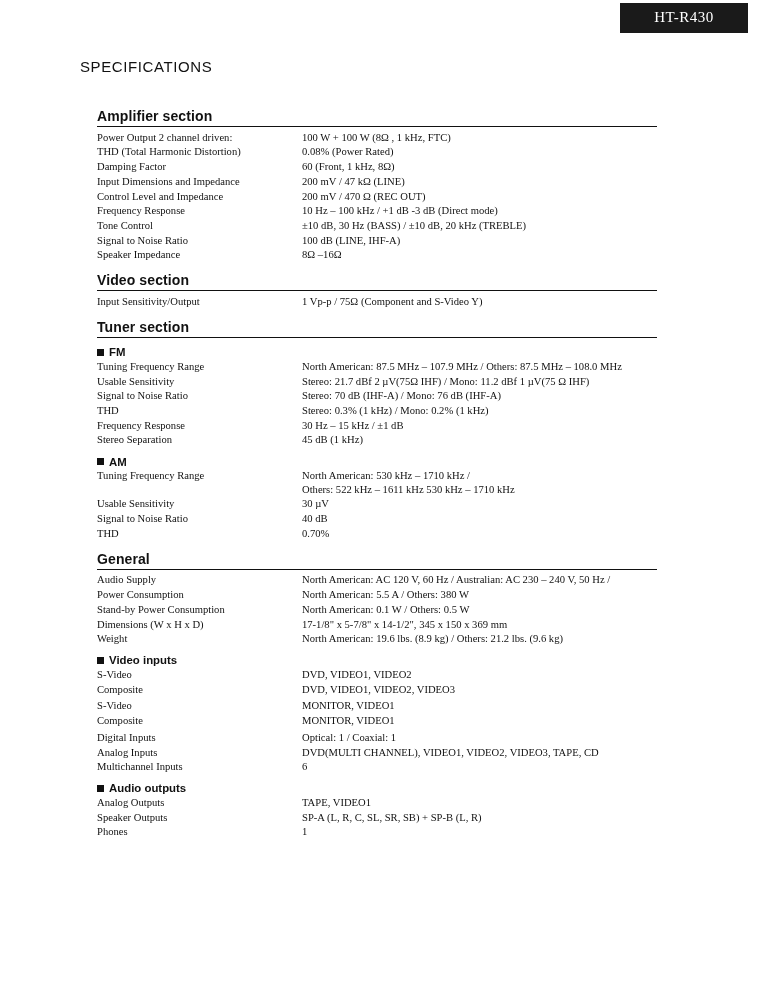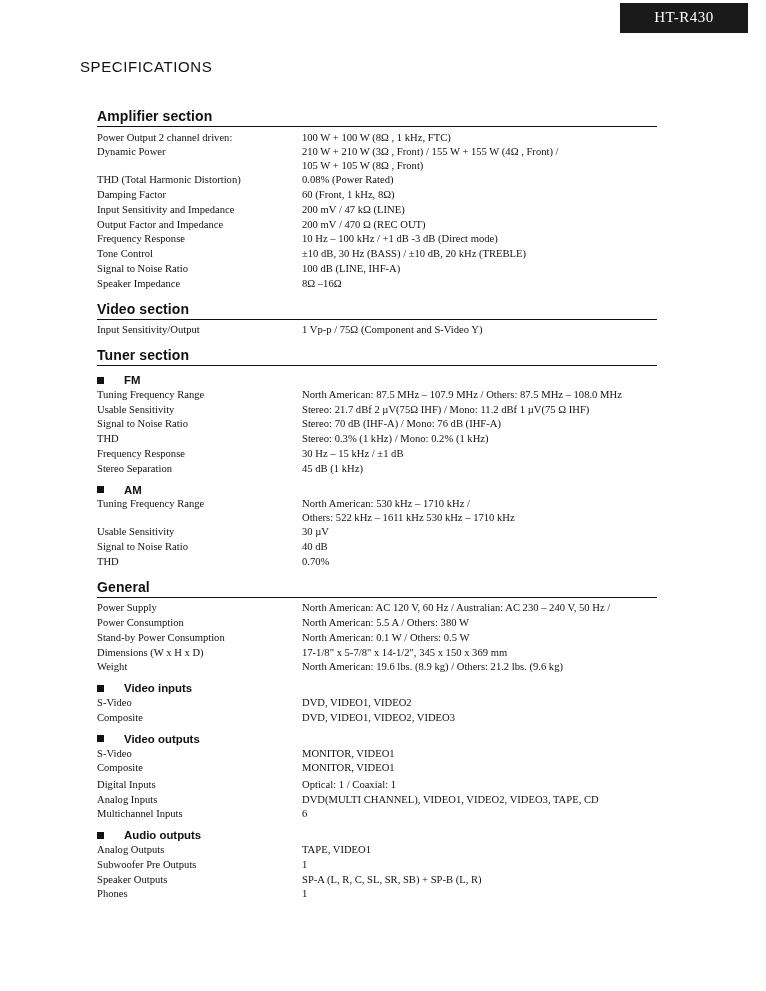--- a/index.html
+++ b/index.html
@@ -65,21 +65,21 @@
     letter-spacing: 0.1px;
   }
   .sub-head {
     font-family: "Liberation Sans", sans-serif;
     font-size: 11.4px;
     font-weight: bold;
     margin-top: 8px;
     margin-bottom: 1px;
     display: flex;
     align-items: center;
-    gap: 20px;
+    gap: 5px;
   }
   .sub-head .bullet {
     display: inline-block;
     width: 7px;
     height: 7px;
     background: #111;
   }
   table.spec {
     width: 100%;
     border-collapse: collapse;
@@ -124,46 +124,39 @@
         <div class="section-head">Amplifier section</div>
         <table class="spec">
           <tbody>
             <tr>
               <td class="label">Power Output 2 channel driven:</td>
               <td class="value">
                 <span class="line">100 W + 100 W (8Ω , 1 kHz, FTC)</span>
               </td>
             </tr>
             <tr>
-              <td class="label">Dynamic Power</td>
-              <td class="value">
-                <span class="line">210 W + 210 W (3Ω , Front) / 155 W + 155 W (4Ω , Front) /</span>
-                <span class="line">105 W + 105 W (8Ω , Front)</span>
-              </td>
-            </tr>
-            <tr>
               <td class="label">THD (Total Harmonic Distortion)</td>
               <td class="value">
                 <span class="line">0.08% (Power Rated)</span>
               </td>
             </tr>
             <tr>
               <td class="label">Damping Factor</td>
               <td class="value">
                 <span class="line">60 (Front, 1 kHz, 8Ω)</span>
               </td>
             </tr>
             <tr>
-              <td class="label">Input Sensitivity and Impedance</td>
+              <td class="label">Input Dimensions and Impedance</td>
               <td class="value">
                 <span class="line">200 mV / 47 kΩ  (LINE)</span>
               </td>
             </tr>
             <tr>
-              <td class="label">Output Factor and Impedance</td>
+              <td class="label">Control Level and Impedance</td>
               <td class="value">
                 <span class="line">200 mV / 470 Ω  (REC OUT)</span>
               </td>
             </tr>
             <tr>
               <td class="label">Frequency Response</td>
               <td class="value">
                 <span class="line">10 Hz – 100 kHz / +1 dB -3 dB (Direct mode)</span>
               </td>
             </tr>
@@ -283,21 +276,21 @@
               </tr>
             </tbody>
           </table>
         </div>
       </div>
       <div class="section">
         <div class="section-head">General</div>
         <table class="spec">
           <tbody>
             <tr>
-              <td class="label">Power Supply</td>
+              <td class="label">Audio Supply</td>
               <td class="value">
                 <span class="line">North American: AC 120 V, 60 Hz / Australian: AC 230 – 240 V, 50 Hz /</span>
               </td>
             </tr>
             <tr>
               <td class="label">Power Consumption</td>
               <td class="value">
                 <span class="line">North American: 5.5 A / Others: 380 W</span>
               </td>
             </tr>
@@ -337,24 +330,20 @@
               <tr>
                 <td class="label">Composite</td>
                 <td class="value">
                   <span class="line">DVD, VIDEO1, VIDEO2, VIDEO3</span>
                 </td>
               </tr>
             </tbody>
           </table>
         </div>
         <div class="bullet-sec">
-          <div class="sub-head">
-            <span class="bullet"></span>
-            <span>Video outputs</span>
-          </div>
           <table class="spec">
             <tbody>
               <tr>
                 <td class="label">S-Video</td>
                 <td class="value">
                   <span class="line">MONITOR, VIDEO1</span>
                 </td>
               </tr>
               <tr>
                 <td class="label">Composite</td>
@@ -396,26 +385,20 @@
           </div>
           <table class="spec">
             <tbody>
               <tr>
                 <td class="label">Analog Outputs</td>
                 <td class="value">
                   <span class="line">TAPE, VIDEO1</span>
                 </td>
               </tr>
               <tr>
-                <td class="label">Subwoofer Pre Outputs</td>
-                <td class="value">
-                  <span class="line">1</span>
-                </td>
-              </tr>
-              <tr>
                 <td class="label">Speaker Outputs</td>
                 <td class="value">
                   <span class="line">SP-A (L, R, C, SL, SR, SB) + SP-B (L, R)</span>
                 </td>
               </tr>
               <tr>
                 <td class="label">Phones</td>
                 <td class="value">
                   <span class="line">1</span>
                 </td>

